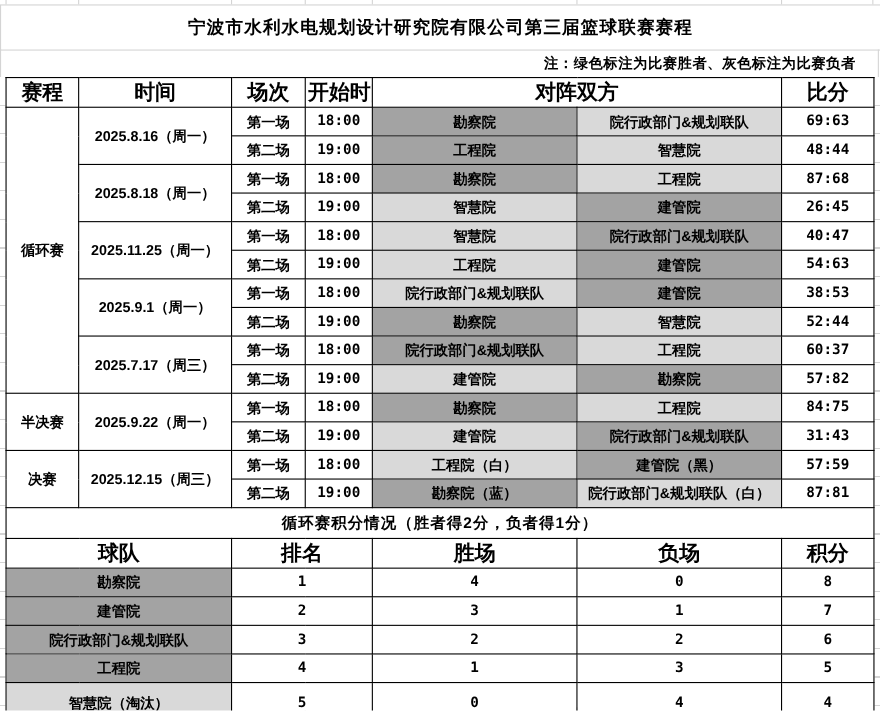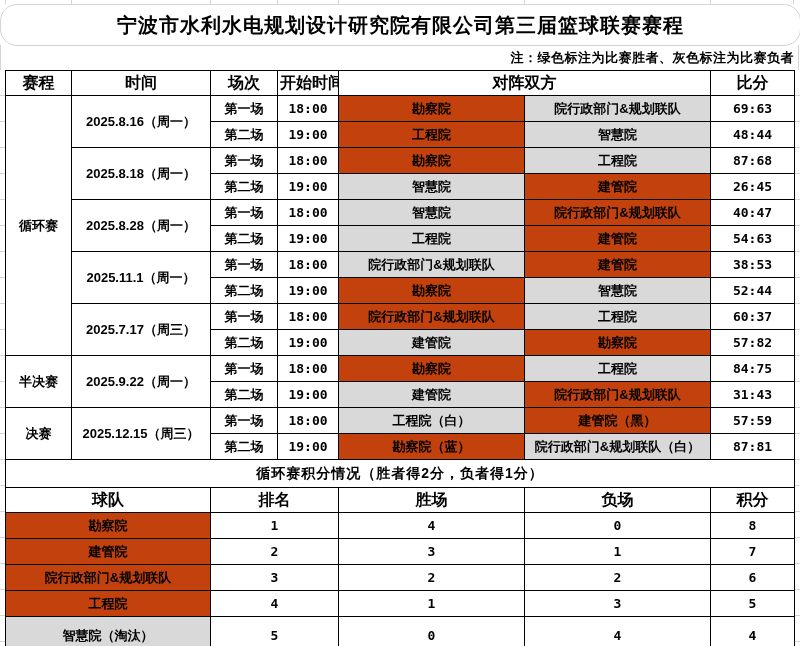--- a/index.html
+++ b/index.html
@@ -6,33 +6,33 @@
   body{font-family:"Liberation Sans","DejaVu Sans",sans-serif;color:#000;font-weight:700;position:relative;}
 
   
   .gridline{position:absolute;background:#d4d4d4;}
   .margin-ticks{position:absolute;background:repeating-linear-gradient(to bottom,#d4d4d4 0 1px,transparent 1px 26px);}
 
   .title-row{position:absolute;left:0;top:4px;width:799px;height:40px;
     border-top:1px solid #d4d4d4;border-bottom:1px solid #d4d4d4;
     border-left:1px solid #d4d4d4;border-right:1px solid #d4d4d4;
     display:flex;align-items:center;justify-content:center;
-    font-size:20px;letter-spacing:1px;border-radius:17px;}
+    font-size:16px;letter-spacing:1px;}
   .note-row{position:absolute;left:0;top:45px;width:799px;height:25px;
     border-left:1px solid #d4d4d4;border-right:1px solid #d4d4d4;
     display:flex;align-items:center;justify-content:flex-end;
-    font-size:13px;padding-right:4px;box-sizing:border-box;letter-spacing:0.5px;}
+    font-size:13px;padding-right:20px;box-sizing:border-box;letter-spacing:0.5px;}
 
   table{border-collapse:collapse;table-layout:fixed;position:absolute;left:5px;top:70px;width:789px;}
   td,th{border:1px solid #000;text-align:center;vertical-align:middle;padding:0 2px;
     font-weight:700;font-size:13px;overflow:hidden;white-space:nowrap;background:#fff;}
   tr.h25{height:25px;} tr.h26{height:26px;} tr.h27{height:38px;padding-left:36px;} tr.h28{height:28px;margin-top:40px;}
-  th{font-size:16px;}
+  th{font-size:19px;}
   .sec-title td{font-size:14px;letter-spacing:1px;}
-  td[data-status="winner"],td[data-status="active"]{background:#c2410c;}
+  td[data-status="winner"],td[data-status="active"]{background:#a3a3a3;}
   td[data-status="loser"],td[data-status="eliminated"]{background:#D9D9D9;}
   .num{font-family:"DejaVu Sans Mono","Liberation Mono",monospace;font-weight:700;margin-left:14px;}
 </style>
 </head>
 <body>
 
 <div class="gridline" style="left:0;top:4px;width:800px;height:0;"></div>
 <div class="gridline" style="left:5px;top:0;width:1px;height:4px;"></div>
 <div class="gridline" style="left:71px;top:0;width:1px;height:4px;"></div>
 <div class="gridline" style="left:210px;top:0;width:1px;height:4px;"></div>
@@ -99,36 +99,36 @@
     <td class="num">87:68</td>
   </tr>
   <tr class="h26">
     <td>第二场</td>
     <td class="num">19:00</td>
     <td data-status="loser">智慧院</td>
     <td data-status="winner">建管院</td>
     <td class="num">26:45</td>
   </tr>
   <tr class="h26">
-    <td rowspan="2">2025.8.28（周一）</td>
+    <td rowspan="2">2025.11.25（周一）</td>
     <td>第一场</td>
     <td class="num">18:00</td>
     <td data-status="loser">智慧院</td>
     <td data-status="winner">院行政部门&amp;规划联队</td>
     <td class="num">40:47</td>
   </tr>
   <tr class="h26">
     <td>第二场</td>
     <td class="num">19:00</td>
     <td data-status="loser">工程院</td>
     <td data-status="winner">建管院</td>
     <td class="num">54:63</td>
   </tr>
   <tr class="h26">
-    <td rowspan="2">2025.11.1（周一）</td>
+    <td rowspan="2">2025.9.1（周一）</td>
     <td>第一场</td>
     <td class="num">18:00</td>
     <td data-status="loser">院行政部门&amp;规划联队</td>
     <td data-status="winner">建管院</td>
     <td class="num">38:53</td>
   </tr>
   <tr class="h26">
     <td>第二场</td>
     <td class="num">19:00</td>
     <td data-status="winner">勘察院</td>

